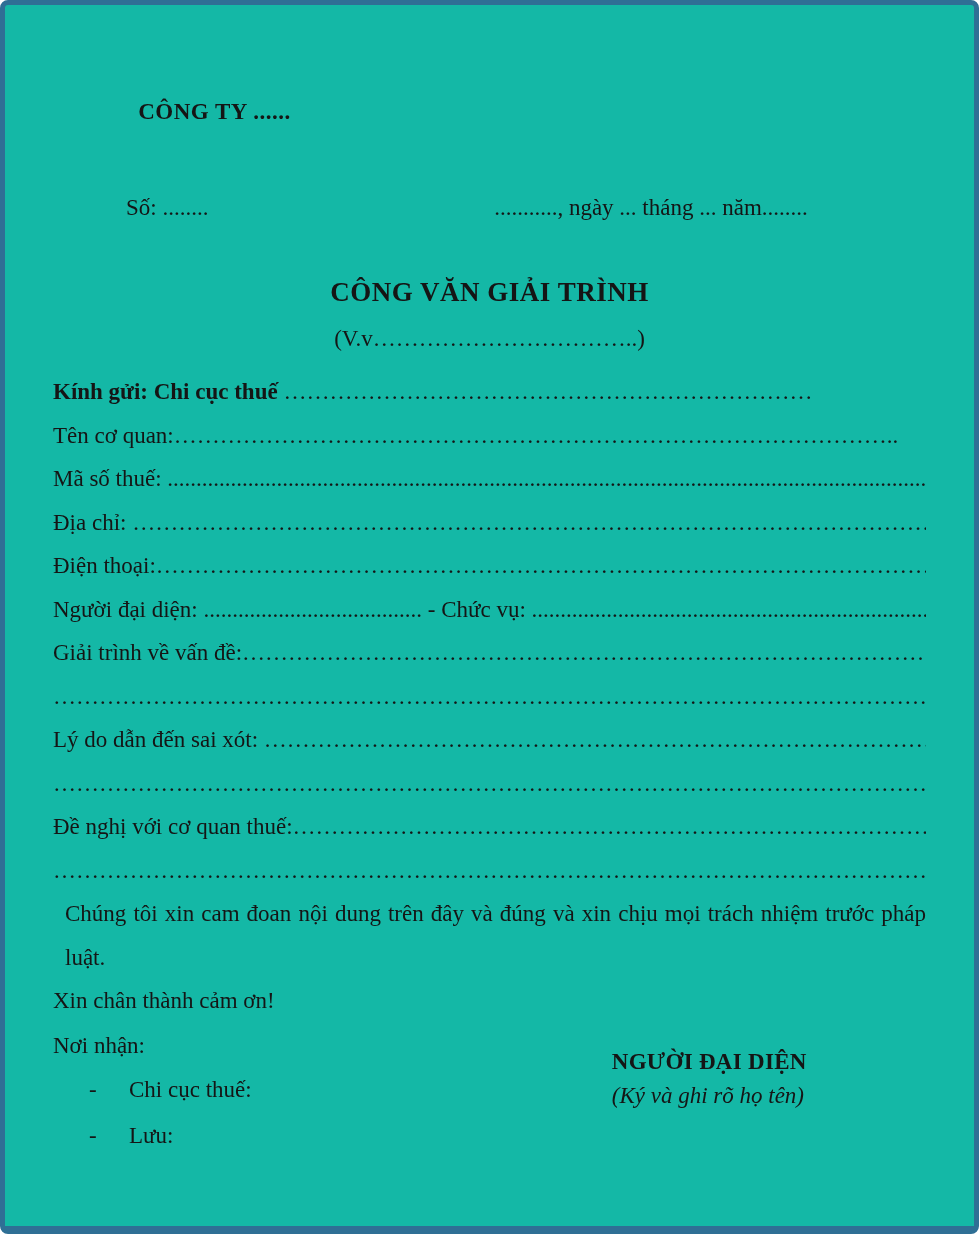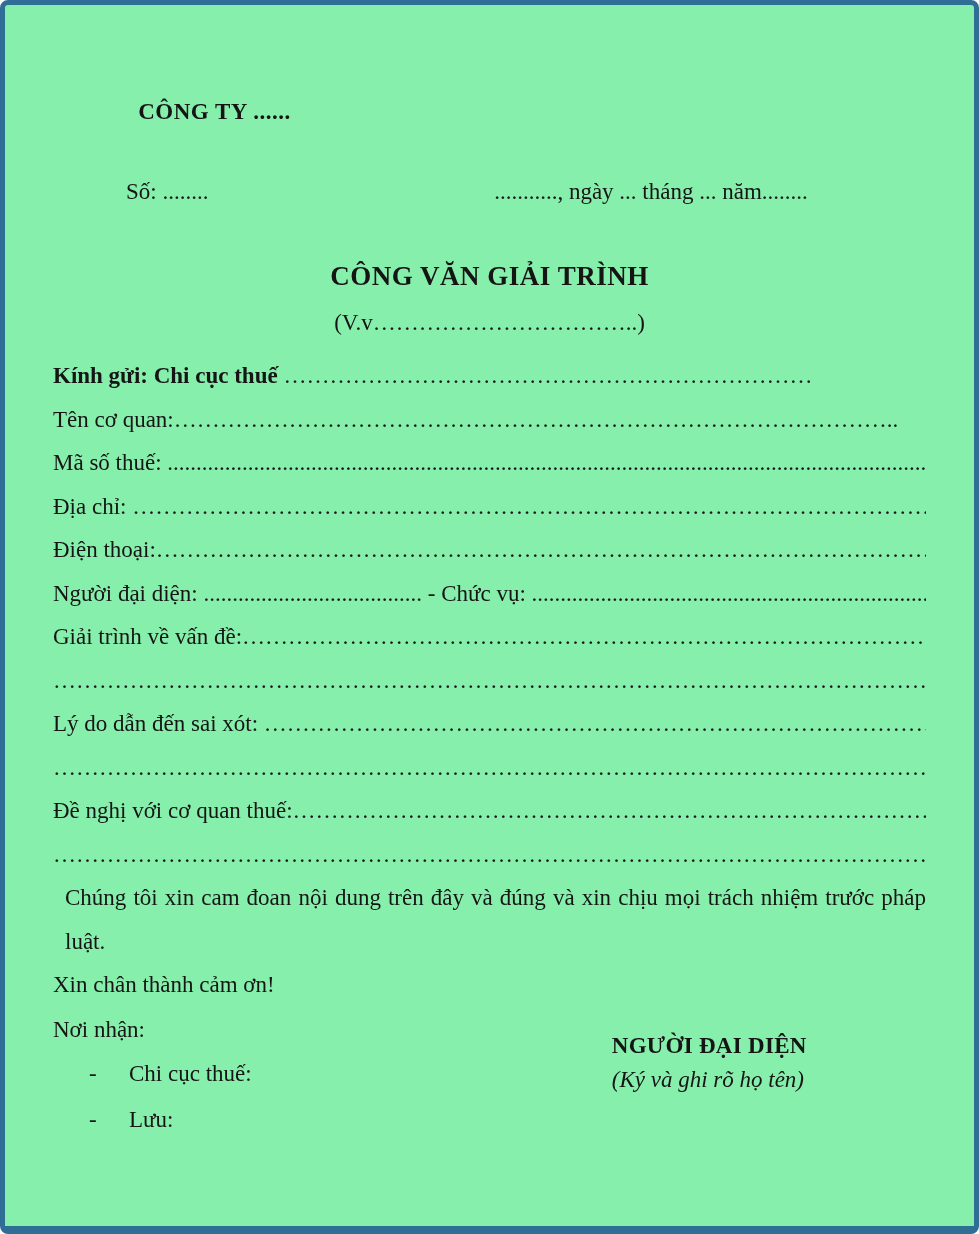--- a/index.html
+++ b/index.html
@@ -5,21 +5,21 @@
   html, body {
     margin: 0;
     padding: 0;
     background: #ffffff;
   }
   .page {
     position: relative;
     width: 979px;
     height: 1234px;
     box-sizing: border-box;
-    background: #86efac;
+    background: #14b8a6;
     border: 5px solid #2f6f95;
     border-bottom-width: 8px;
     border-radius: 8px;
     padding: 0 48px;
     overflow: hidden;
     font-family: "Liberation Serif", "DejaVu Serif", serif;
     font-size: 23px;
     color: #151515;
   }
   .header-row {
@@ -44,21 +44,21 @@
     line-height: 1.2;
     letter-spacing: 0.2px;
   }
   .motto {
     font-weight: bold;
     font-style: italic;
     margin-top: 13px;
   }
   .meta-row {
     display: flex;
-    margin-top: 52px;
+    margin-top: 68px;
     line-height: 30px;
   }
   .doc-number {
     width: 37%;
     text-align: left;
     padding-left: 73px;
     box-sizing: border-box;
   }
   .date-line {
     width: 63%;

